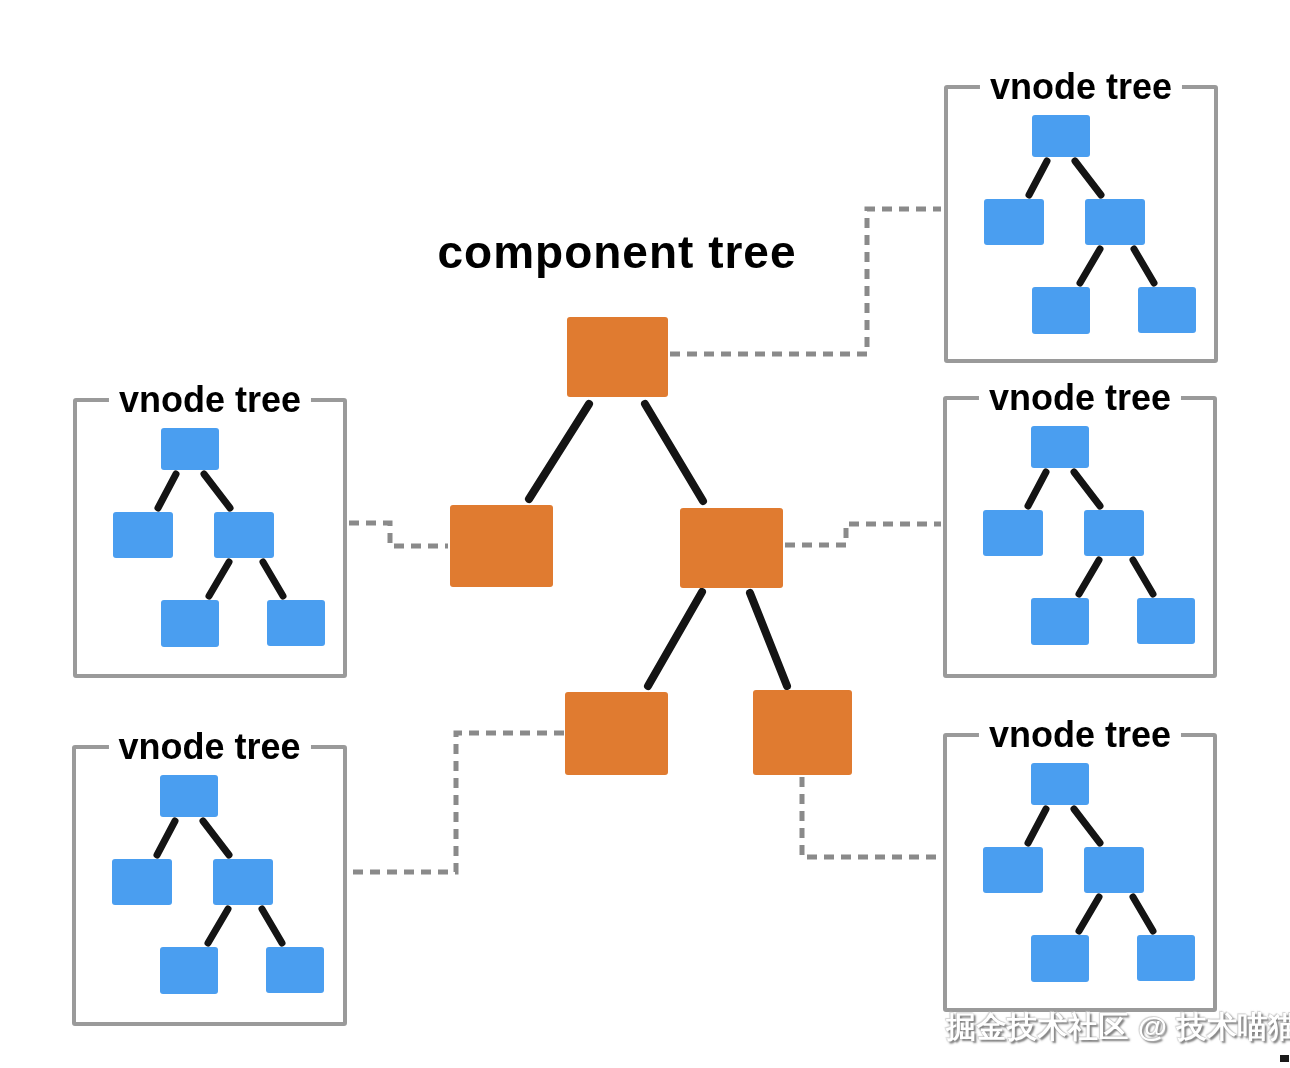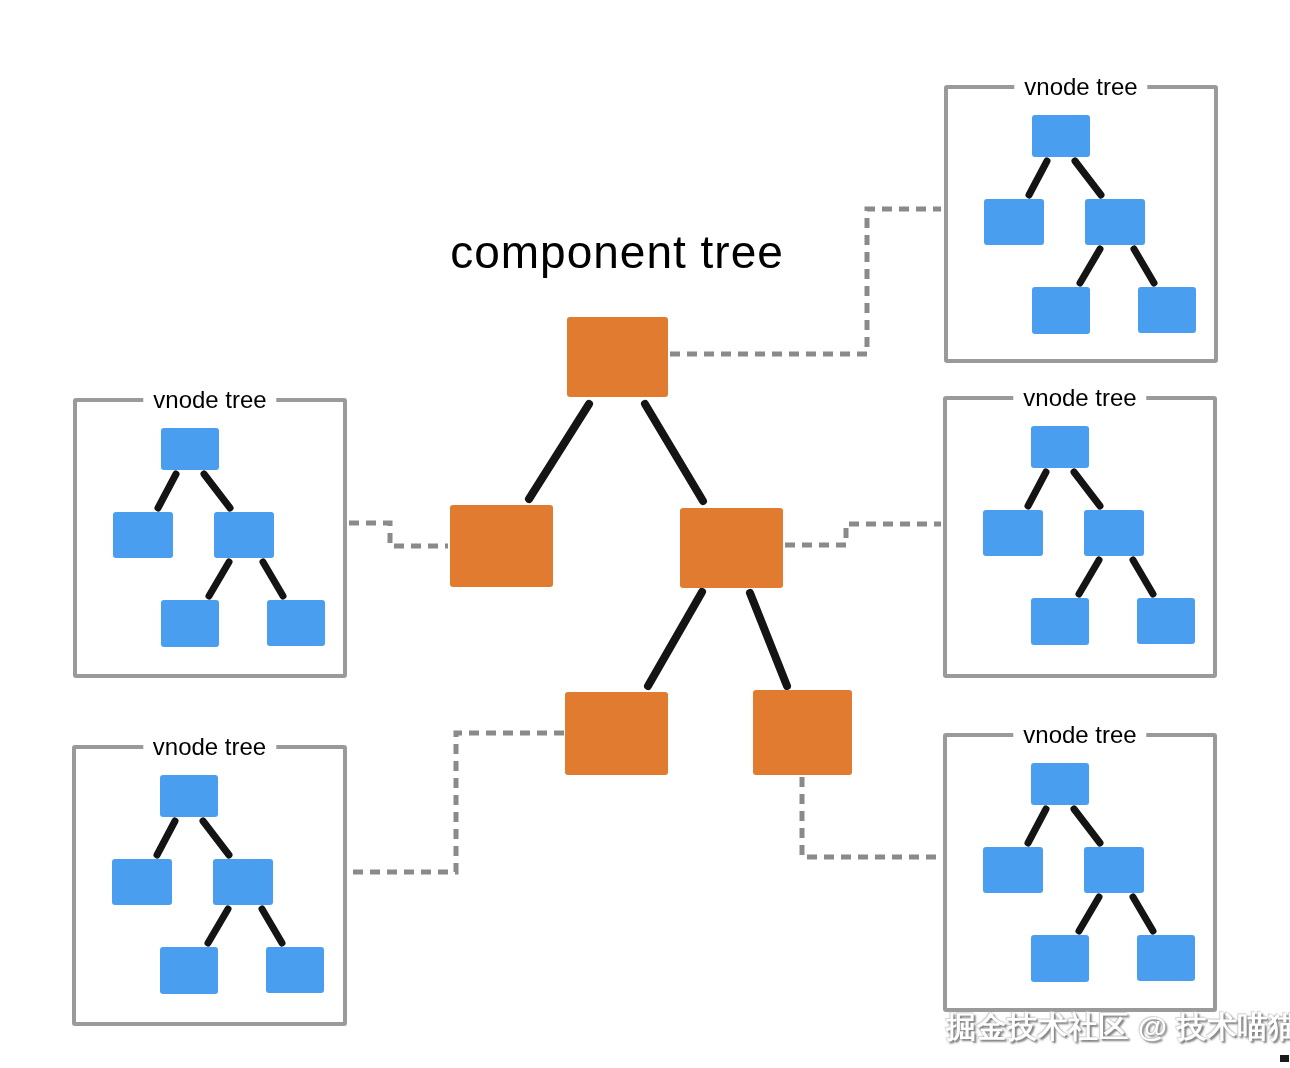--- a/index.html
+++ b/index.html
@@ -45,23 +45,23 @@
     border-radius: 3px;
     background: transparent;
   }
   .panel-title {
     position: absolute;
     top: -22px;
     left: 50%;
     transform: translateX(-50%);
     background: var(--canvas-background);
     padding: 0 10px;
-    font-size: 24px;
+    font-size: 36px;
     line-height: 40px;
-    font-weight: 400;
+    font-weight: 700;
     color: var(--title-text);
     white-space: nowrap;
   }
   .edges {
     position: absolute;
     left: 0; top: 0;
     width: 100%; height: 100%;
     overflow: visible;
   }
   .edges line {
@@ -80,21 +80,21 @@
     border-radius: 3px;
   }
   #component-title {
     position: absolute;
     left: 400px;
     top: 226px;
     width: 434px;
     text-align: center;
     font-size: 46px;
     line-height: 52px;
-    font-weight: 400;
+    font-weight: 700;
     letter-spacing: 1px;
     color: var(--title-text);
     white-space: nowrap;
   }
   #watermark {
     position: absolute;
     left: 946px;
     top: 1009px;
     font-size: 30px;
     line-height: 36px;

